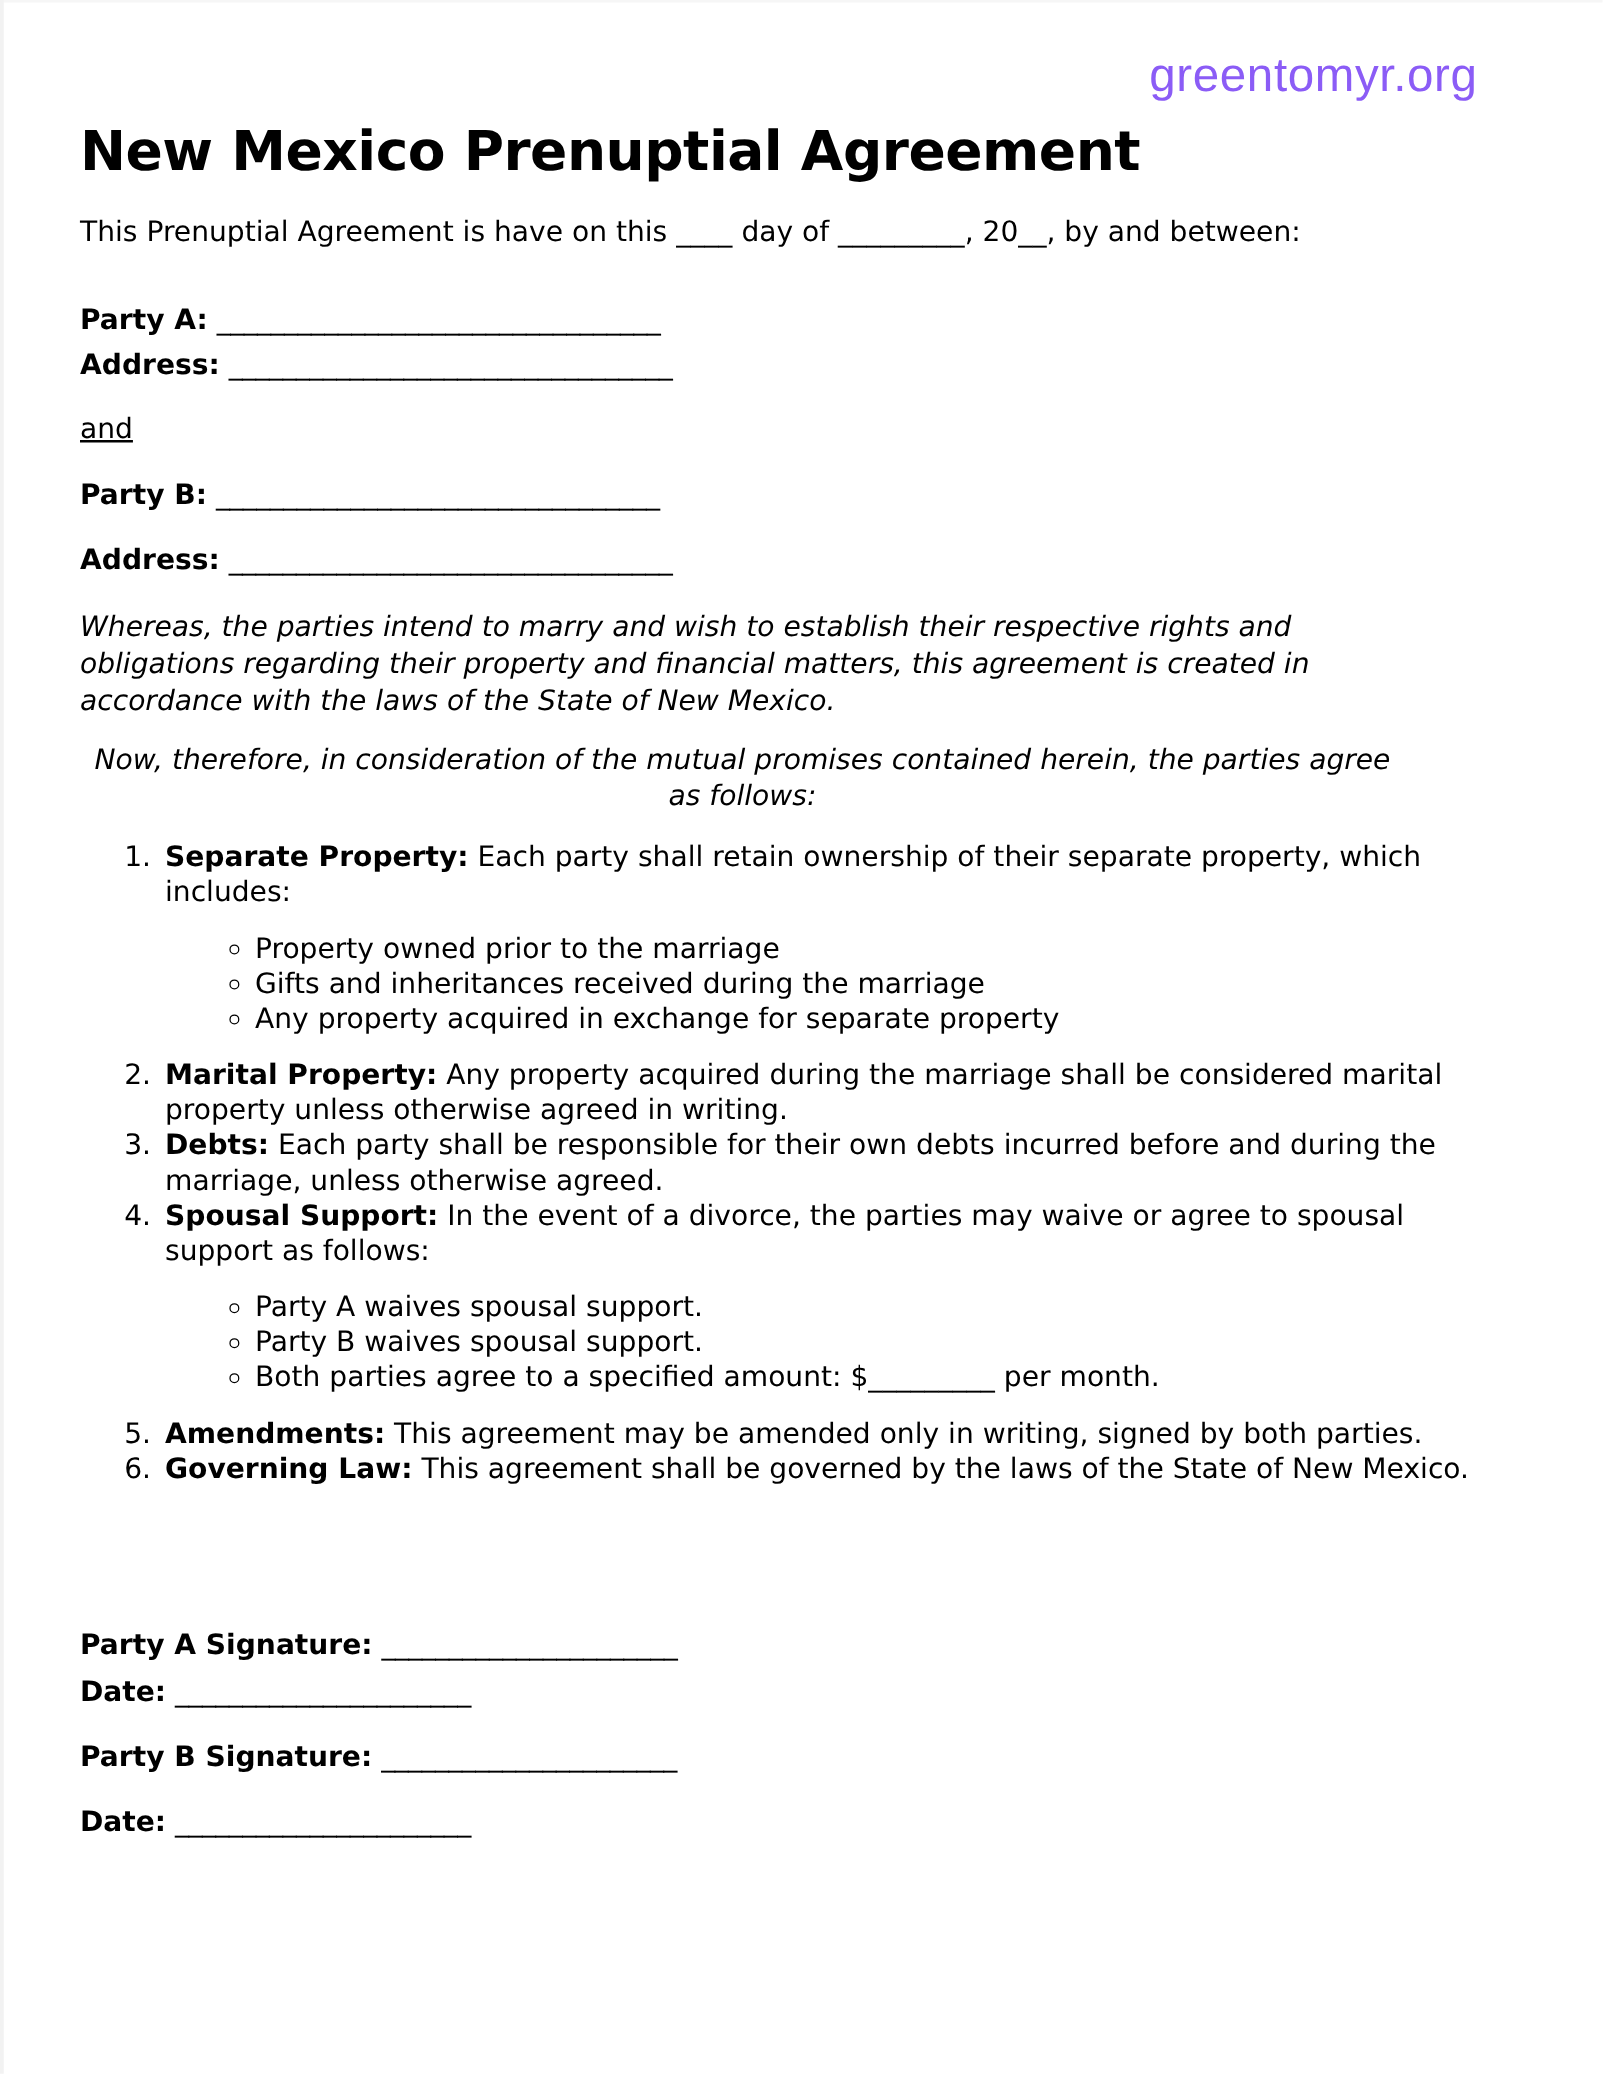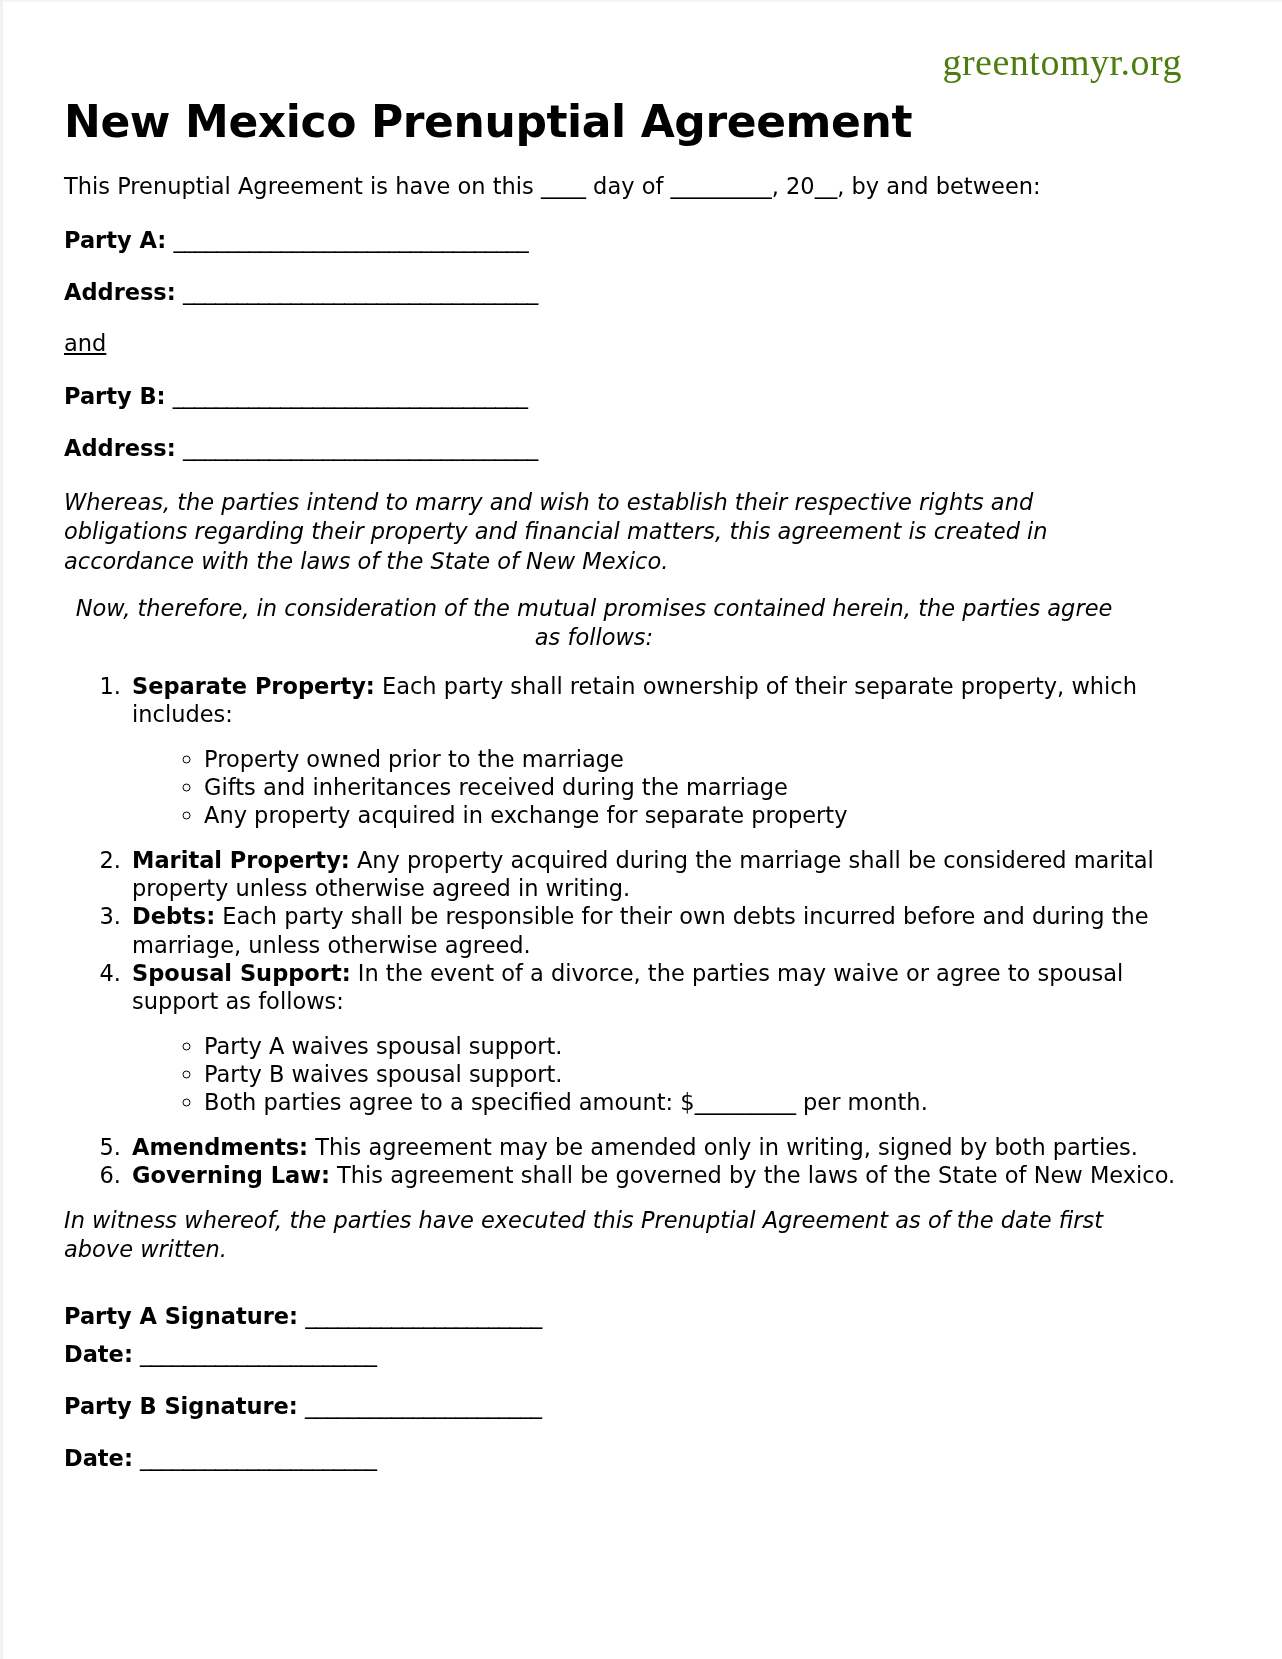--- a/index.html
+++ b/index.html
@@ -32,23 +32,23 @@
   .edge-top {
     position: absolute;
     left: 0; top: 0;
     width: 1282px; height: 2px;
     background: #f6f6f6;
   }
   .watermark {
     position: absolute;
     right: 100px;
     top: 40px;
-    font-family: Liberation Serif, serif;
+    font-family: Liberation Sans, sans-serif;
     font-size: 38px;
-    color: #4d7c0f;
+    color: #8b5cf6;
     letter-spacing: 0.5px;
     white-space: nowrap;
   }
   h1.doc-title {
     margin: 0;
     padding: 0;
     position: absolute;
     left: 64px;
     top: 98px;
     font-size: 44px;
@@ -125,21 +125,21 @@
 
   <div class="edge-top"></div>
   <div class="edge-left"></div>
 
   <div class="watermark">greentomyr.org</div>
 
   <h1 class="doc-title">New Mexico Prenuptial Agreement</h1>
 
   <div class="intro body-text">This Prenuptial Agreement is have on this ____ day of _________, 20__, by and between:</div>
 
-  <div class="field-line" style="top:226px;text-align:right;">
+  <div class="field-line" style="top:242px;text-align:right;">
     <span class="lbl">Party A:</span>
     <span class="blank u">_________________________________</span>
   </div>
 
   <div class="field-line" style="top:278px;">
     <span class="lbl">Address:</span>
     <span class="blank u">_________________________________</span>
   </div>
 
   <div class="plain-and" style="top:330px;">and</div>
@@ -168,21 +168,20 @@
       <li><span class="li-text"><b>Debts:</b><span> Each party shall be responsible for their own debts incurred before and during the marriage, unless otherwise agreed.</span></span></li>
       <li><span class="li-text"><b>Spousal Support:</b><span> In the event of a divorce, the parties may waive or agree to spousal support as follows:</span></span><ul class="sub-list">
           <li>Party A waives spousal support.</li>
           <li>Party B waives spousal support.</li>
           <li>Both parties agree to a specified amount: $_________ per month.</li>
         </ul></li>
       <li><span class="li-text"><b>Amendments:</b><span> This agreement may be amended only in writing, signed by both parties.</span></span></li>
       <li><span class="li-text"><b>Governing Law:</b><span> This agreement shall be governed by the laws of the State of New Mexico.</span></span></li>
     </ol>
 
-  <div class="para" style="top:1206px;">In witness whereof, the parties have executed this Prenuptial Agreement as of the date first above written.</div>
 
   <div class="sig-block">
     <div class="field-line" style="top:1288px;margin-top:14px;">
       <span class="lbl">Party A Signature:</span>
       <span class="blank u">______________________</span>
     </div>
     <div class="field-line" style="top:1340px;">
       <span class="lbl">Date:</span>
       <span class="blank u">______________________</span>
     </div>

